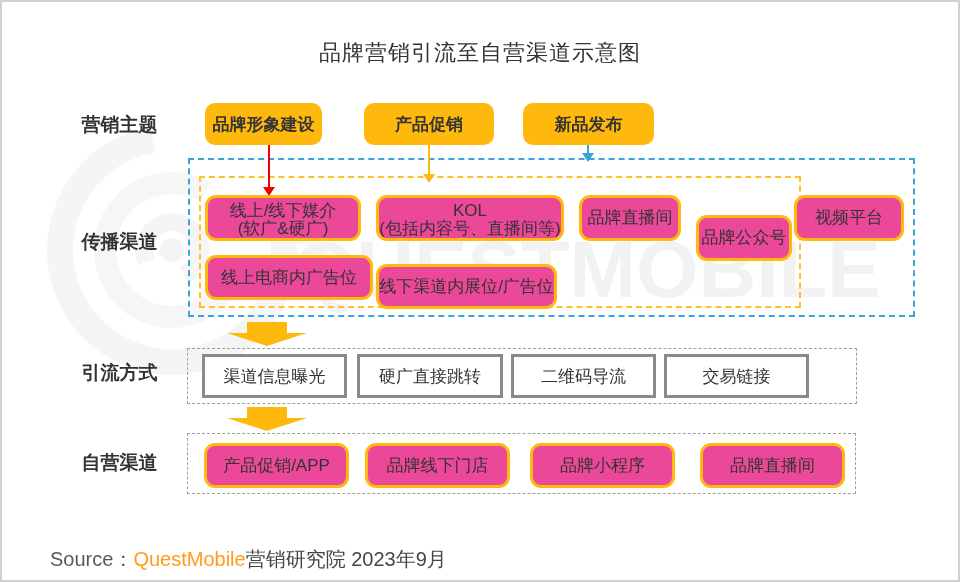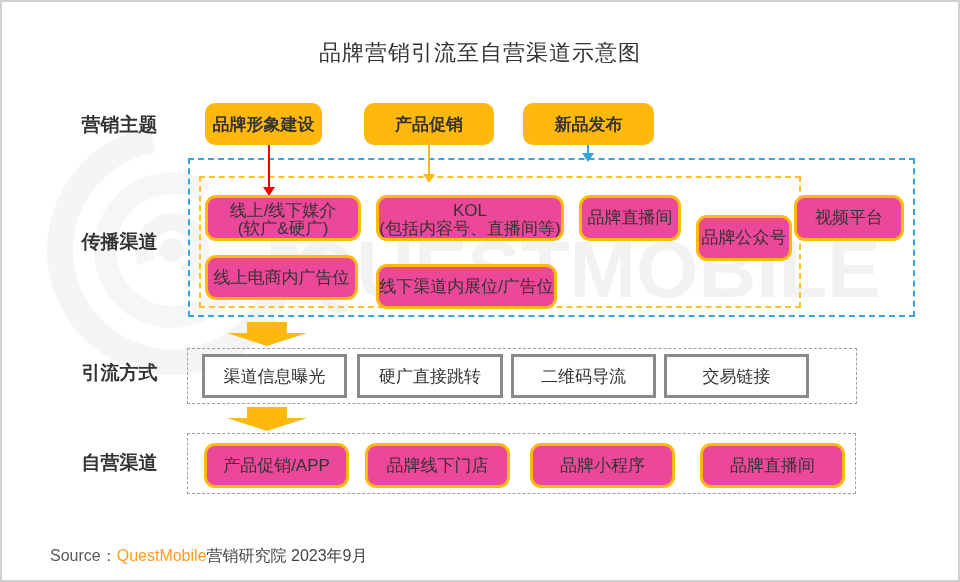--- a/index.html
+++ b/index.html
@@ -54,36 +54,36 @@
     font-size:17px;color:#333;white-space:nowrap;text-align:center;}
   .ybox .sub{font-size:17px;line-height:15px;text-align:right;}
   .ybox .main{line-height:20px;}
   .gbox{background:#fff;border:3px solid #8A8A8A;z-index:2;
     display:flex;align-items:center;justify-content:center;font-size:17px;color:#333;white-space:nowrap;}
 
   .r1{top:193px;height:46px;}
   .c1a{left:203px;width:156px;} .c1b{left:374px;width:188px;} .c1c{left:577px;width:102px;}
   .c1d{left:694px;width:96px;margin-top:20px;}  .c1e{left:792px;width:110px;}
   .r2{top:253px;height:45px;}
-  .c2a{left:203px;width:153px;} .c2b{left:374px;width:181px;margin-top:9px;} .c2c{left:577px;width:169px;}
+  .c2a{left:203px;width:168px;} .c2b{left:374px;width:181px;margin-top:9px;} .c2c{left:577px;width:169px;}
 
   .m{top:352px;height:44px;}
   .m1{left:200px;width:145px;} .m2{left:355px;width:146px;} .m3{left:509px;width:145px;} .m4{left:662px;width:145px;}
 
   .o{top:441px;height:45px;}
   .o1{left:202px;width:145px;} .o2{left:363px;width:145px;} .o3{left:528px;width:145px;} .o4{left:698px;width:145px;}
 
   
   .big-arrow{left:225px;width:80px;z-index:2;}
   .big-arrow .stem{width:40px;height:11px;margin:0 auto;background:#FFB90D;}
   .big-arrow .head{width:0;height:0;border-left:40px solid transparent;border-right:40px solid transparent;border-top:13px solid #FFB90D;}
   .ba1{top:320px;} .ba2{top:405px;}
 
   
-  .source{left:48px;top:544px;font-size:16px;z-index:2;white-space:nowrap;}
+  .source{left:48px;top:544px;font-size:20px;z-index:2;white-space:nowrap;}
   .source .pre{color:#595959;} .source .brand{color:#FF9C20;} .source .suf{color:#454545;}
 </style>
 </head>
 <body>
 
 <div class="canvas">
 
   <div class="wm wm-ring wm-r1"></div>
   <div class="wm wm-ring wm-r2"></div>
   <div class="wm wm-ring wm-r3"></div>

